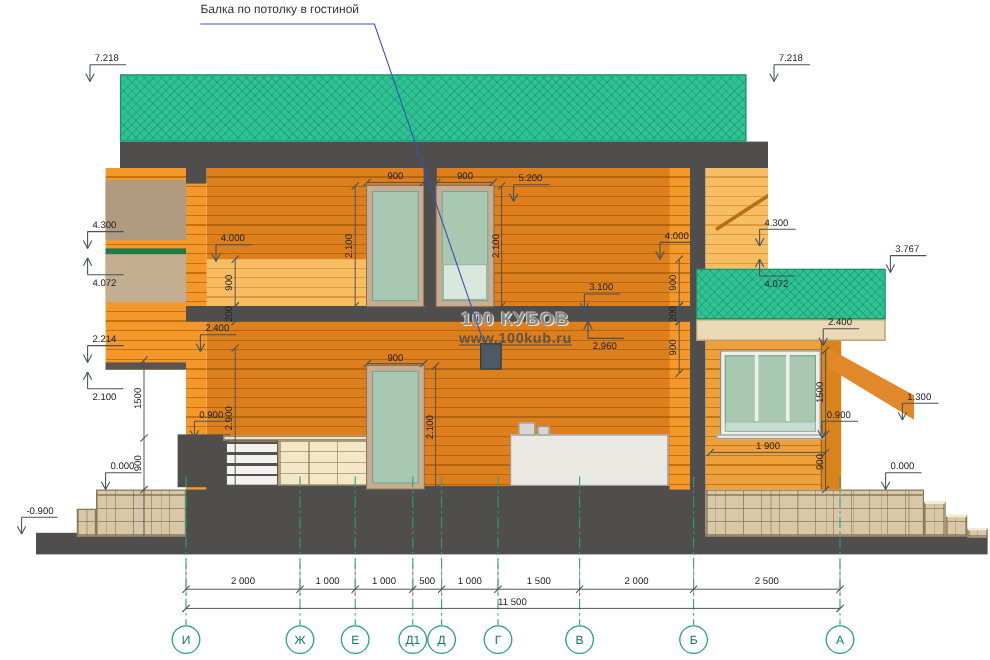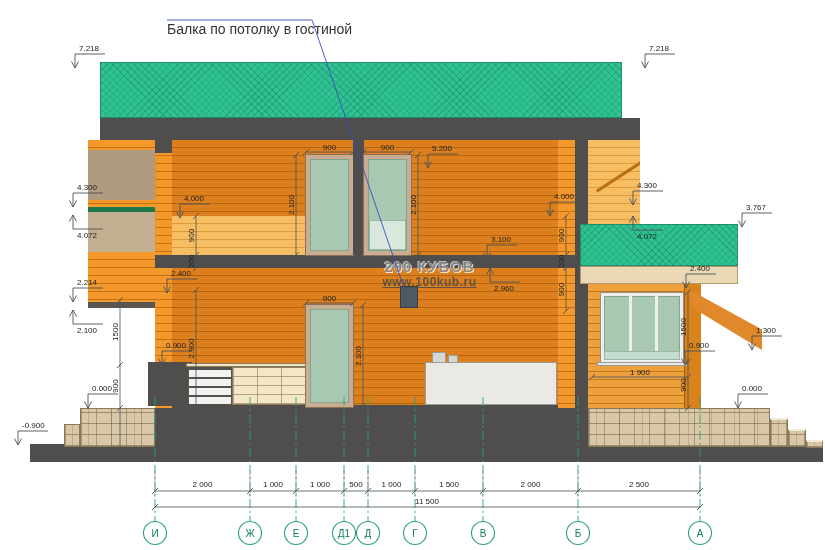--- a/index.html
+++ b/index.html
@@ -24,21 +24,21 @@
   .frame{border:4px solid #c9ad92;box-shadow:0 0 0 1px #8a7158;box-sizing:border-box;background:#c9ad92;}
   .glass{position:absolute;left:0;top:0;right:0;bottom:0;background:#a9c8b2;border:1px solid #7fa68c;box-sizing:border-box;}
   .cab-grid{background-color:#f4e7c8;
     background-image:repeating-linear-gradient(90deg,rgba(140,118,80,.6) 0 1px,transparent 1px 24px),
                      repeating-linear-gradient(0deg,rgba(140,118,80,.6) 0 1px,transparent 1px 9px);
     border:1px solid #8a7a5c;box-sizing:border-box;}
   .drawers-white{background:repeating-linear-gradient(0deg,#f2f2f0 0 7px,#55524e 7px 9px);
     border:1px solid #55524e;box-sizing:border-box;}
   
   #linework{position:absolute;left:0;top:0;z-index:40;}
-  #leader-label{position:absolute;left:167px;top:3px;z-index:45;font-size:14px;color:#333;margin-top:18px;}
+  #leader-label{position:absolute;left:167px;top:3px;z-index:45;font-size:10px;color:#333;}
   #watermark{position:absolute;left:372px;top:258px;z-index:30;opacity:.85;text-align:center;width:115px;}
   #watermark .brand{font-size:15px;font-weight:bold;letter-spacing:1px;color:#8d8d8d;
      text-shadow:1px 1px 0 rgba(255,255,255,.95),-1px -1px 0 rgba(255,255,255,.7);}
   #watermark .url{font-size:12px;font-weight:bold;color:#4d4d4d;text-decoration:underline;letter-spacing:.5px;}
   .mullion{position:absolute;top:2px;bottom:2px;width:3px;background:#eeeeea;}
   .gable-brace{position:absolute;left:4px;top:34px;width:58px;height:3px;background:#b86f10;transform:rotate(-33deg);}
 </style>
 </head>
 <body>
 
@@ -108,21 +108,21 @@
   <div class="abs" style="left:600px;top:292px;width:84px;height:72px;background:#eeeeea;border:1px solid #8f8f8c;box-sizing:border-box;">
     <div class="glass" style="left:3px;top:3px;right:3px;bottom:10px;"></div>
     <div class="mullion" style="left:28px;bottom:10px;"></div>
     <div class="mullion" style="left:54px;bottom:10px;"></div>
     <div class="abs" style="left:3px;right:3px;bottom:3px;height:7px;background:#c4ddd0;border:1px solid #9bb7a4;"></div>
   </div>
   <div class="abs" style="left:597px;top:362px;width:90px;height:4px;background:#e7e7e3;border:1px solid #9b9b98;box-sizing:border-box;"></div>
   <div class="abs" style="left:690px;top:290px;width:72px;height:60px;background:#e1882a;clip-path:polygon(0 0,100% 66%,100% 100%,0 27%);"></div>
 
   <div id="watermark">
-    <div class="brand">200 КУБОВ</div>
+    <div class="brand">100 КУБОВ</div>
     <div class="url">www.100kub.ru</div>
   </div>
 
   <div id="leader-label">Балка по потолку в гостиной</div>
 
   <svg id="linework" width="825" height="550" viewBox="0 0 825 550">
       <line x1="75" y1="68" x2="75" y2="54" stroke="#47525c" stroke-width="0.9"></line>
       <line x1="71.5" y1="61.5" x2="75" y2="68" stroke="#47525c" stroke-width="0.9"></line>
       <line x1="78.5" y1="61.5" x2="75" y2="68" stroke="#47525c" stroke-width="0.9"></line>
       <line x1="75" y1="54" x2="105" y2="54" stroke="#47525c" stroke-width="0.9"></line>

